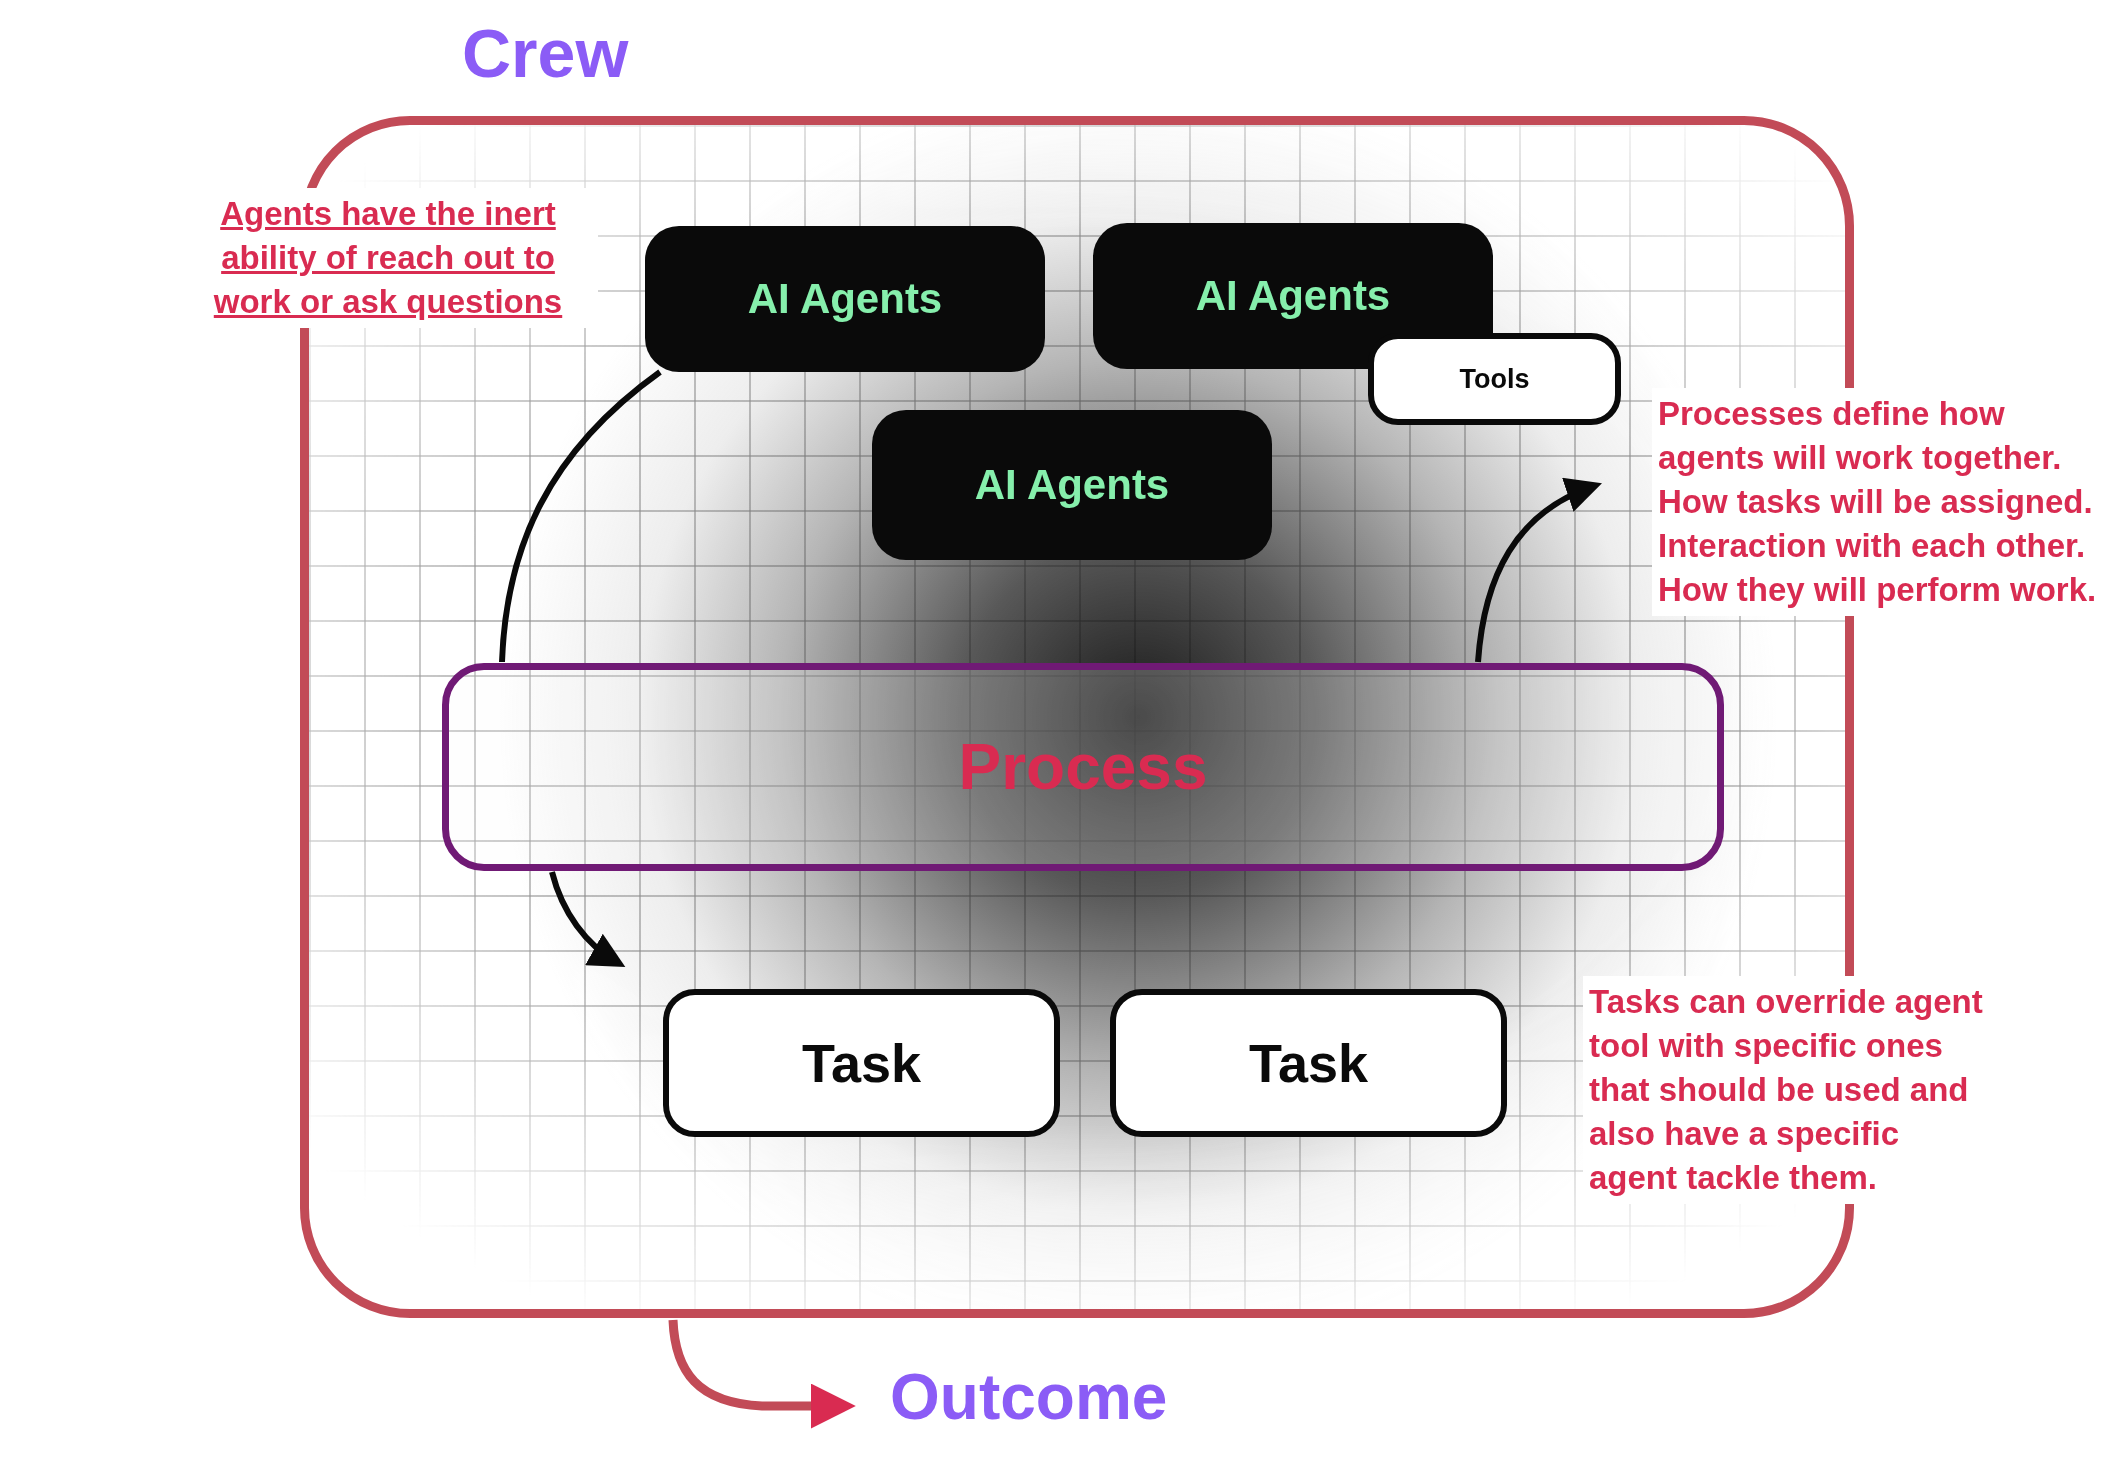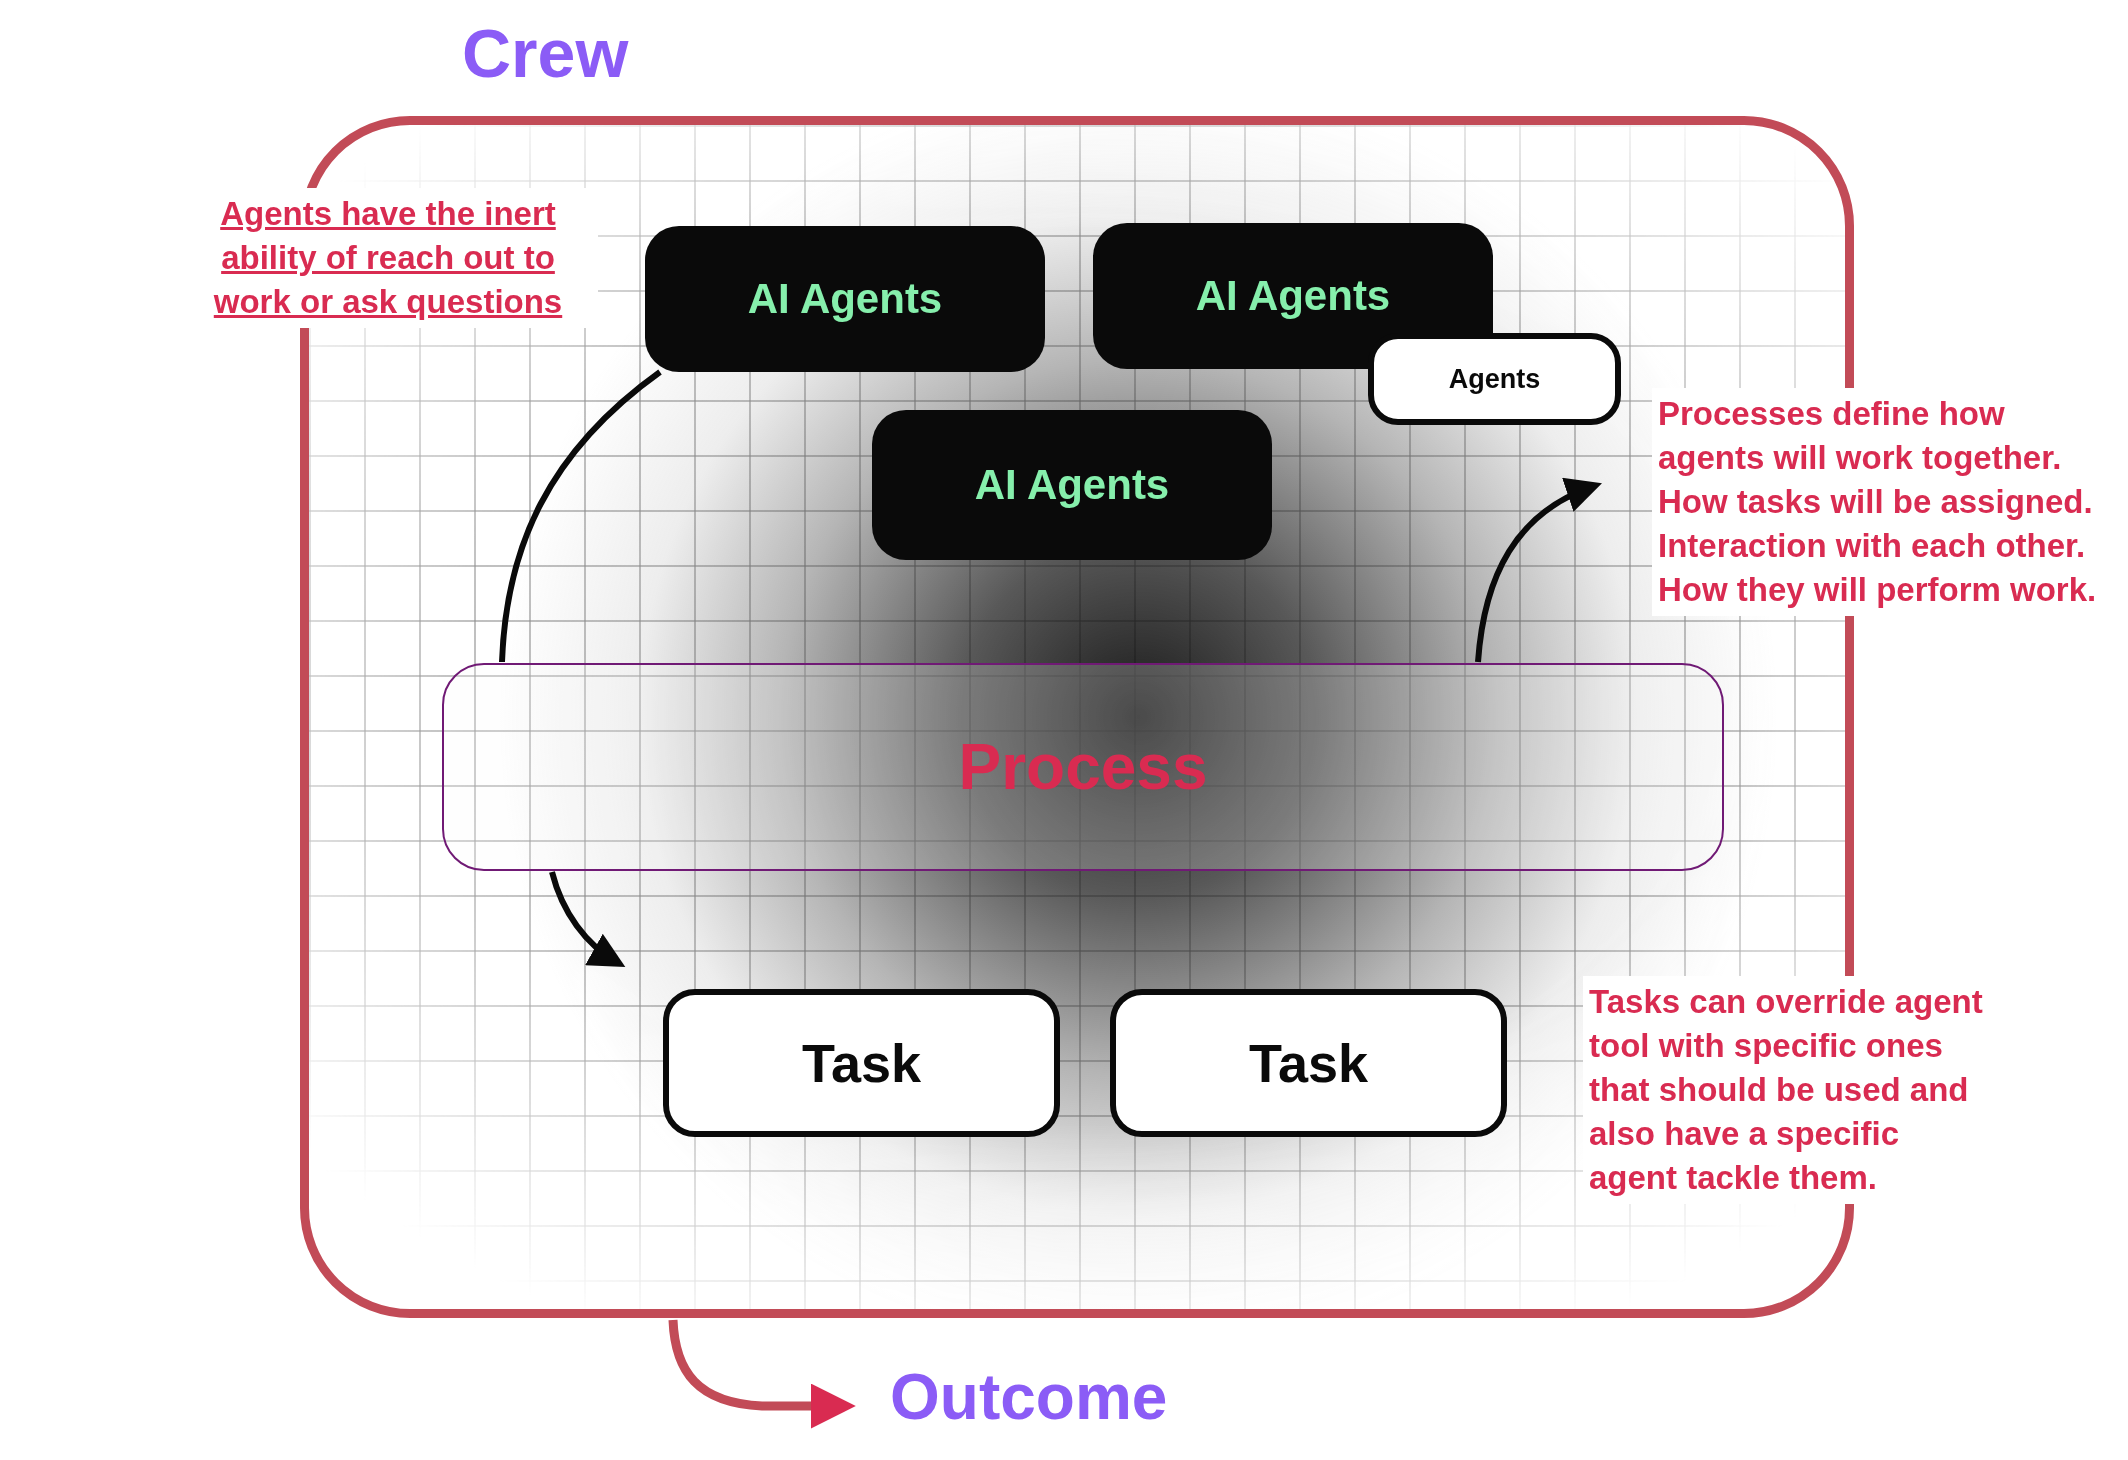--- a/index.html
+++ b/index.html
@@ -33,21 +33,21 @@
   .node-black span{font-weight:700;font-size:42px;}
   .node-white{background:#ffffff;border:6px solid #0a0a0a;border-radius:32px;color:#0a0a0a;}
   .node-white span{font-weight:700;font-size:54px;}
   .ai1{left:645px;top:226px;width:400px;height:146px;}
   .ai2{left:1093px;top:223px;width:400px;height:146px;}
   .ai3{left:872px;top:410px;width:400px;height:150px;}
   .tools{left:1368px;top:333px;width:253px;height:92px;border-radius:30px;border-width:6px;z-index:6;}
   .tools span{font-size:27px;}
   .process{
     left:442px;top:663px;width:1282px;height:208px;
-    background:rgba(250,250,250,0.22);border:2px solid #701a75;border-radius:42px;
+    background:rgba(250,250,250,0.22);border:7px solid #701a75;border-radius:42px;
     z-index:5;
   }
   .process span{font-weight:800;font-size:64px;color:#D92B51;}
   .task1{left:663px;top:989px;width:397px;height:148px;}
   .task2{left:1110px;top:989px;width:397px;height:148px;}
   .big-title{
     position:absolute;color:#8b5cf6;font-weight:800;z-index:7;white-space:nowrap;
   }
   .crew-title{left:462px;top:14px;font-size:68px;}
   .outcome-title{left:890px;top:1360px;font-size:64px;}
@@ -87,21 +87,21 @@
 
   <div class="node node-black ai1">
     <span>AI Agents</span>
   </div>
 
   <div class="node node-black ai2">
     <span>AI Agents</span>
   </div>
 
   <div class="node node-white tools">
-    <span>Agents</span>
+    <span>Tools</span>
   </div>
 
   <div class="node node-black ai3">
     <span>AI Agents</span>
   </div>
 
   <div class="node process">
     <span>Process</span>
   </div>
 

